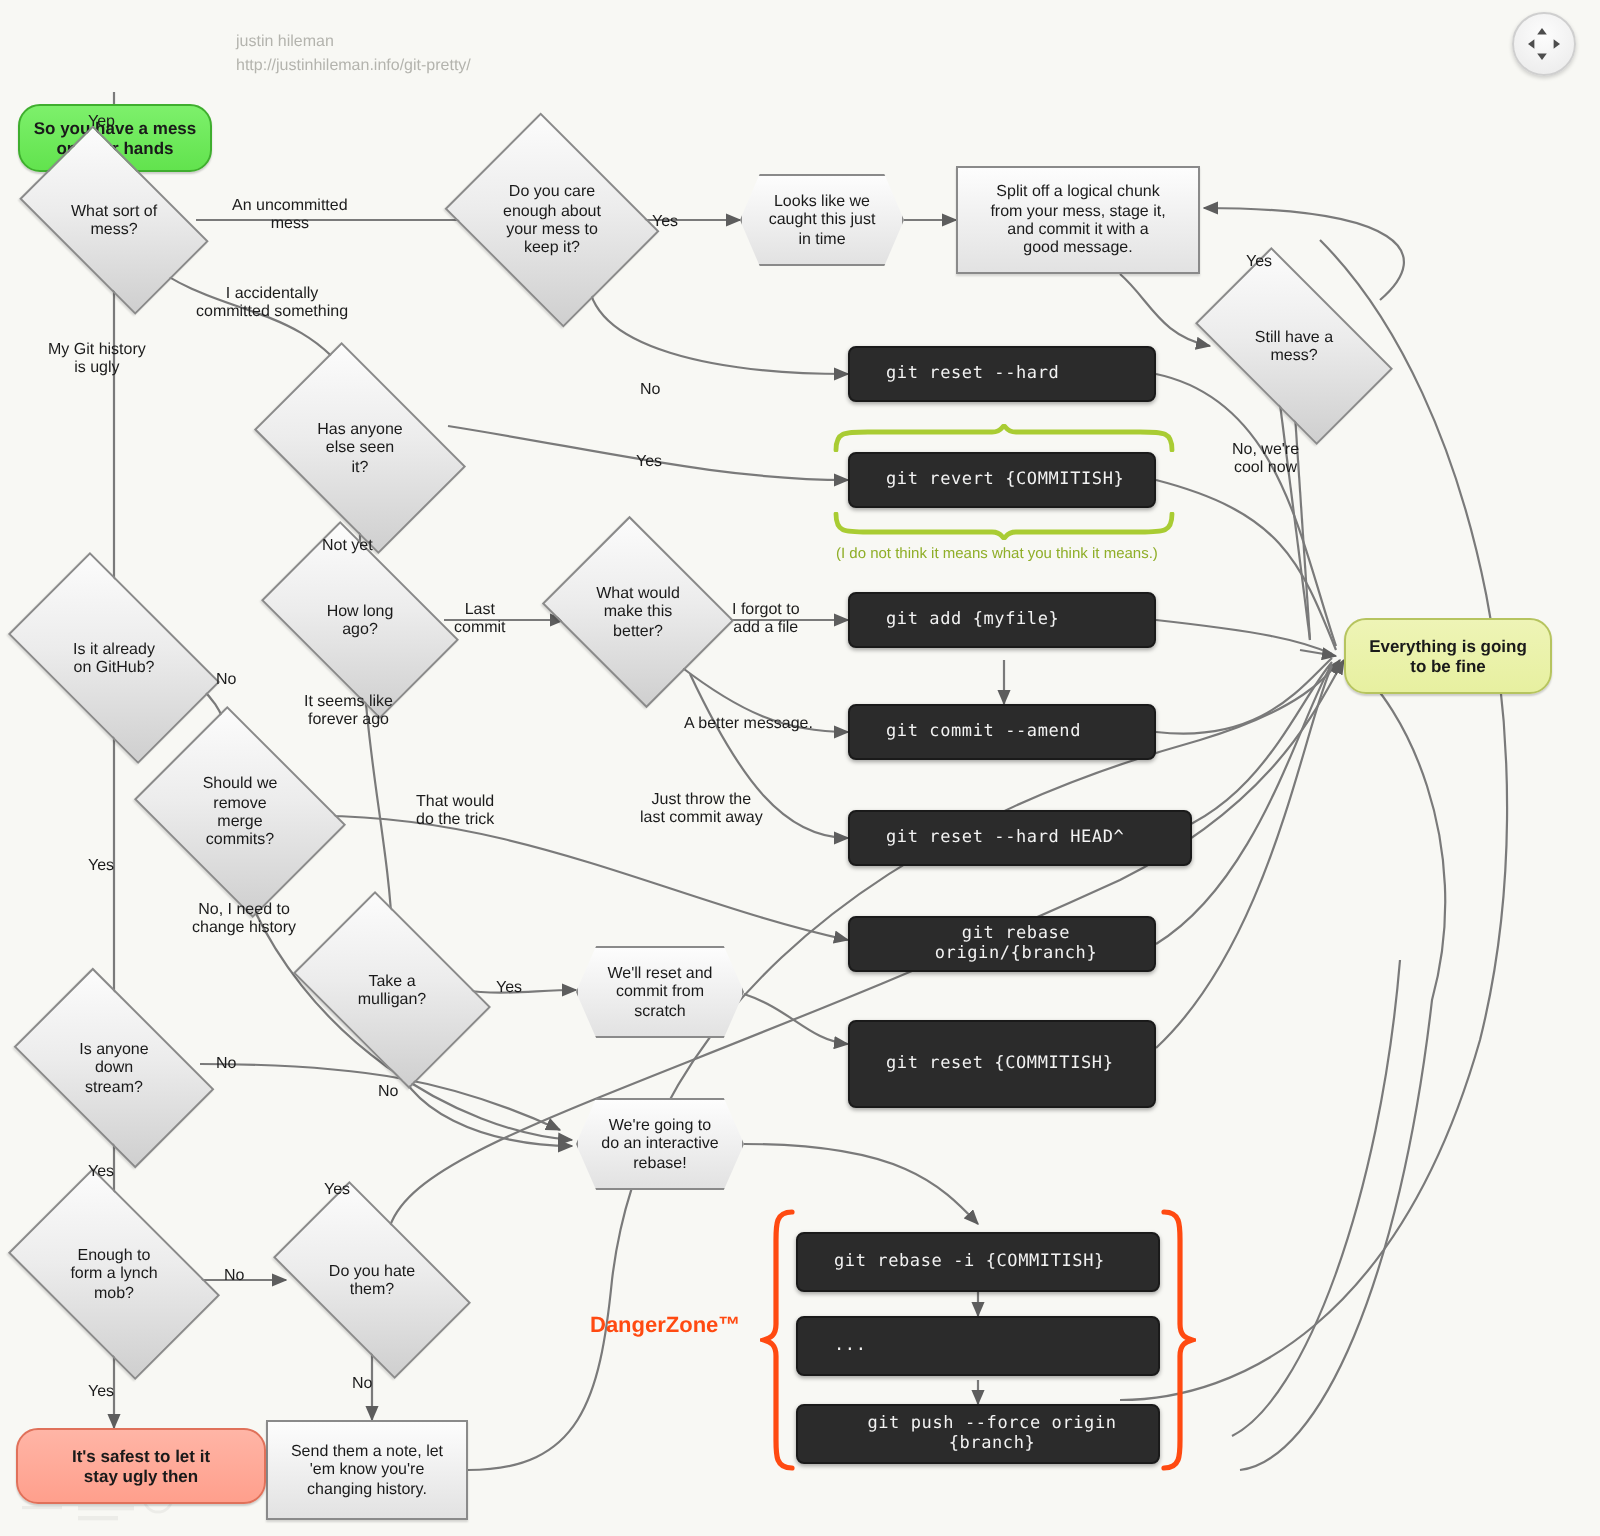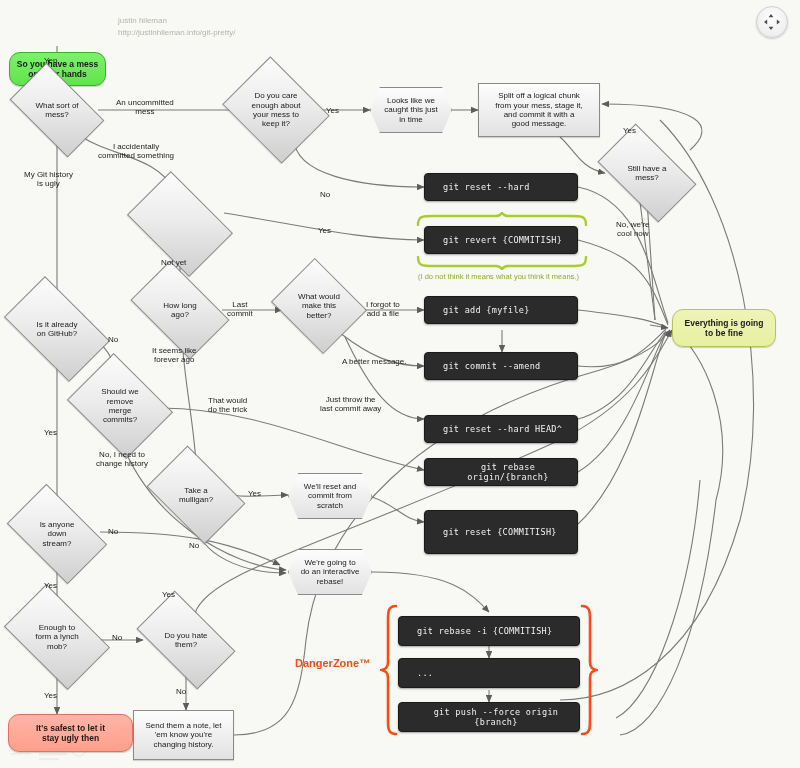--- a/index.html
+++ b/index.html
@@ -282,20 +282,23 @@
   </div>
 
   <div class="node dia" style="left:604px;top:146px;width:86px;height:54px;">
     <div class="di-shape"></div>
     <div class="di-text" style="white-space: pre-line;">Still have a
 mess?</div>
   </div>
 
   <div class="node dia" style="left:136px;top:193px;width:88px;height:62px;">
     <div class="di-shape"></div>
+    <div class="di-text" style="white-space: pre-line;">Has anyone
+else seen
+it?</div>
   </div>
 
   <div class="node dia" style="left:138px;top:282px;width:84px;height:56px;">
     <div class="di-shape"></div>
     <div class="di-text" style="white-space: pre-line;">How long
 ago?</div>
   </div>
 
   <div class="node dia" style="left:282px;top:275px;width:74px;height:62px;">
     <div class="di-shape"></div>
@@ -381,21 +384,21 @@
   </div>
 
   <div class="node cmd" style="left:424px;top:296px;width:154px;height:28px;text-align:center;">
     <span>git add {myfile}</span>
   </div>
 
   <div class="node cmd" style="left:424px;top:352px;width:154px;height:28px;">
     <span>git commit --amend</span>
   </div>
 
-  <div class="node cmd" style="left:424px;top:405px;width:154px;height:28px;margin-top:10px;">
+  <div class="node cmd" style="left:424px;top:405px;width:172px;height:28px;">
     <span>git reset --hard HEAD^</span>
   </div>
 
   <div class="node cmd" style="left:424px;top:458px;width:154px;height:28px;">
     <span>git rebase origin/{branch}</span>
   </div>
 
   <div class="node cmd" style="left:424px;top:510px;width:154px;height:44px;">
     <span>git reset {COMMITISH}</span>
   </div>
@@ -432,21 +435,21 @@
   <div class="elabel" style="left:44px;top:56px;">Yep</div>
   <div class="elabel" style="left: 116px; top: 98px; white-space: pre-line;">An uncommitted
 mess</div>
   <div class="elabel" style="left: 98px; top: 142px; white-space: pre-line;">I accidentally
 committed something</div>
   <div class="elabel" style="left: 24px; top: 170px; white-space: pre-line;">My Git history
 is ugly</div>
   <div class="elabel" style="left:326px;top:106px;">Yes</div>
   <div class="elabel" style="left:320px;top:190px;">No</div>
   <div class="elabel" style="left:318px;top:226px;">Yes</div>
-  <div class="elabel" style="left:161px;top:258px;">Not yet</div>
+  <div class="elabel" style="left:161px;top:268px;">Not yet</div>
   <div class="elabel" style="left:623px;top:126px;">Yes</div>
   <div class="elabel" style="left: 616px; top: 220px; white-space: pre-line;">No, we're
 cool now</div>
   <div class="elabel" style="left: 227px; top: 300px; white-space: pre-line;">Last
 commit</div>
   <div class="elabel" style="left: 152px; top: 346px; white-space: pre-line;">It seems like
 forever ago</div>
   <div class="elabel" style="left: 366px; top: 300px; white-space: pre-line;">I forgot to
 add a file</div>
   <div class="elabel" style="left:342px;top:357px;">A better message.</div>

